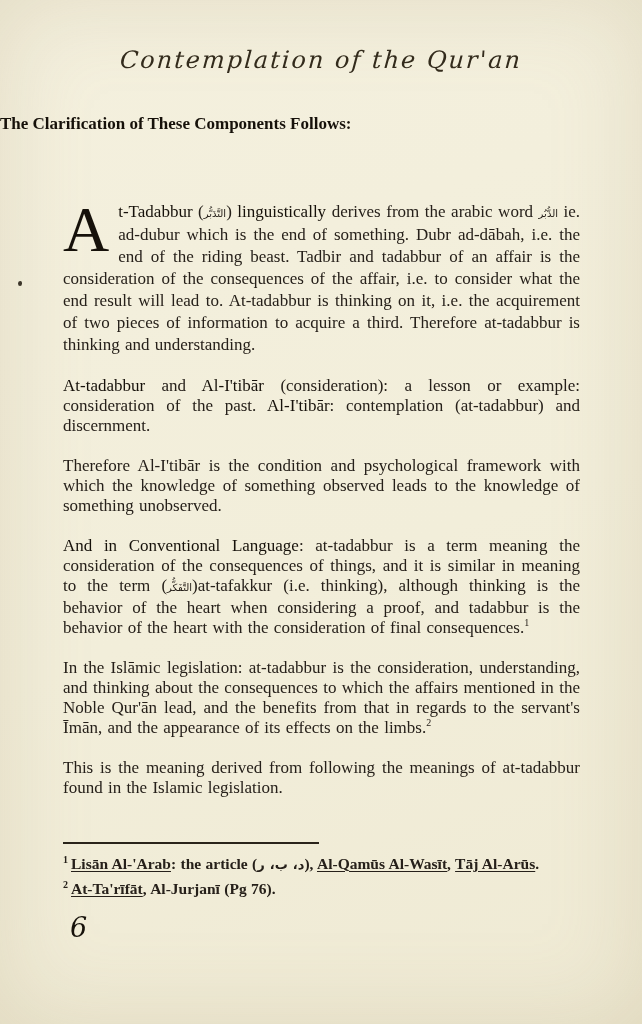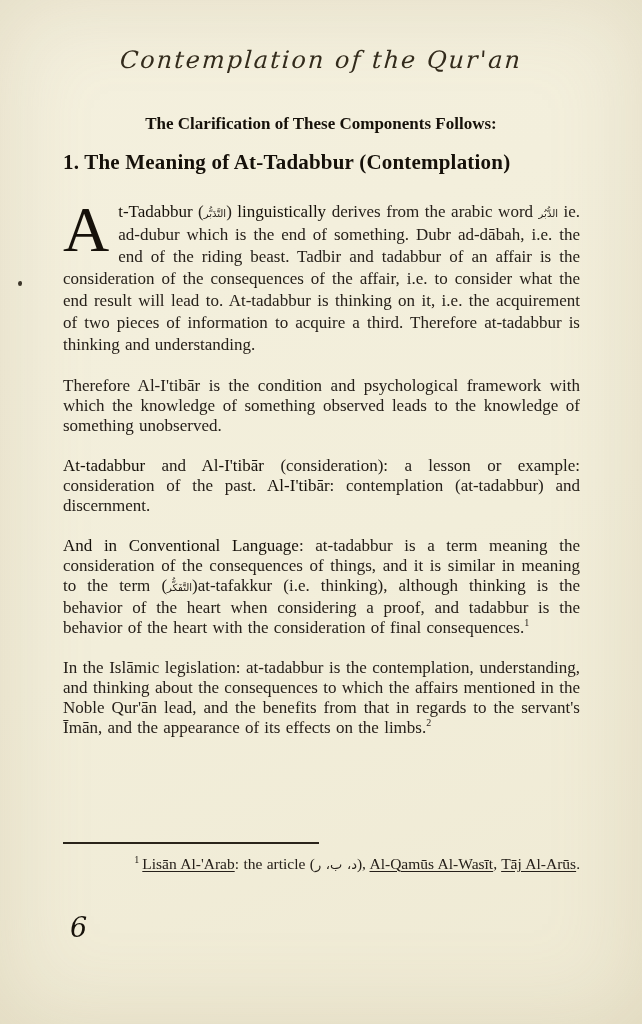--- a/index.html
+++ b/index.html
@@ -19,21 +19,20 @@
     text-align:center;
     font-family:"DejaVu Serif",serif;
     font-style:italic;
     font-size:24px;
     letter-spacing:2px;
     color:#332b1c;
     transform:skewX(-4deg);
   }
   .subtitle{
     position:absolute;top:114px;left:0;right:0;
-    text-align:center;
     font-weight:bold;
     font-size:17px;
     color:#16110a;
   }
   .heading{
     position:absolute;top:150px;left:63px;right:40px;
     margin:0;
     font-size:21px;
     font-weight:bold;
     color:#16110a;
@@ -65,22 +64,23 @@
     position:absolute;top:842px;left:63px;width:256px;
     border:0;border-top:2px solid #2a241a;margin:0;
   }
   .footnotes{
     position:absolute;top:851px;left:63px;width:517px;
   }
   .footnote{
     margin:0;
     font-size:15.5px;
     line-height:25px;
-    text-align:right;
+    text-align:left;
     word-spacing:.5px;
+    font-weight:bold;
   }
   .footnote .ar{font-size:13px;}
   .page-number{
     position:absolute;top:912px;left:70px;
     font-family:"DejaVu Serif",serif;
     font-style:italic;
     font-size:27px;
     color:#16110a;
   }
   .speck{
@@ -90,35 +90,36 @@
 </style>
 </head>
 <body>
 
 <div class="page">
 
   <div class="running-head">Contemplation of the Qur'an</div>
 
   <div class="subtitle">The Clarification of These Components Follows:</div>
 
-  <h1 class="heading">1. The Meaning of At-Tadabbur (Contemplation)</h1>
 
   <div class="content">
     <p class="para first">
       <span class="dropcap">A</span><span><span class="b">t-Tadabbur </span><span>(</span><span class="ar">التَّدَبُّر</span><span>) </span><span class="b">linguistically</span><span> derives from the arabic word </span><span class="ar">الدُّبُر</span><span> ie. ad-dubur which is the end of something. Dubr ad-dābah, i.e. the end of the riding beast. Tadbir and tadabbur of an affair is the consideration of the consequences of the affair, i.e. to consider what the end result will lead to. At-tadabbur is thinking on it, i.e. the acquirement of two pieces of information to acquire a third. Therefore at-tadabbur is thinking and understanding.</span></span>
     </p>
+    <p class="para"><span class="b">At-tadabbur</span><span> and </span><span class="b">Al-I'tibār</span><span> (consideration): a lesson or example: consideration of the past. </span><span class="b">Al-I'tibār</span><span>: contemplation (at-tadabbur) and discernment.</span></p>
     <p class="para"><span>Therefore Al-I'tibār is the condition and psychological framework with which the knowledge of something observed leads to the knowledge of something unobserved.</span></p>
-    <p class="para"><span class="b">At-tadabbur</span><span> and </span><span class="b">Al-I'tibār</span><span> (consideration): a lesson or example: consideration of the past. </span><span class="b">Al-I'tibār</span><span>: contemplation (at-tadabbur) and discernment.</span></p>
     <p class="para"><span class="b">And in Conventional Language</span><span>: at-tadabbur is a term meaning the consideration of the consequences of things, and it is similar in meaning to the term (</span><span class="ar">التَّفَكُّر</span><span>)at-tafakkur (i.e. thinking), although thinking is the behavior of the heart when considering a proof, and tadabbur is the behavior of the heart with the consideration of final consequences.</span><span class="sup">1</span></p>
-    <p class="para"><span>In the Islāmic legislation: at-tadabbur is the contemplation, understanding, and thinking about the consequences to which the affairs mentioned in the Noble Qur'ān lead, and the benefits from that in regards to the servant's Īmān, and the appearance of its effects on the limbs.</span><span class="sup">2</span></p>
+    <p class="para"><span>In the Islāmic legislation: at-tadabbur is the consideration, understanding, and thinking about the consequences to which the affairs mentioned in the Noble Qur'ān lead, and the benefits from that in regards to the servant's Īmān, and the appearance of its effects on the limbs.</span><span class="sup">2</span></p>
+    <p class="para"><span>This is the meaning derived from following the meanings of at-tadabbur found in the Islamic legislation.</span></p>
   </div>
 
   <hr class="footnote-rule">
 
   <div class="footnotes">
     <p class="footnote"><span class="sup">1 </span><span class="u">Lisān Al-'Arab</span><span>: the article (</span><span class="ar">د، ب، ر</span><span>), </span><span class="u">Al-Qamūs Al-Wasīt</span><span>, </span><span class="u">Tāj Al-Arūs</span><span>.</span></p>
+    <p class="footnote"><span class="sup">2 </span><span class="u">At-Ta'rīfāt</span><span>, Al-Jurjanī (Pg 76).</span></p>
   </div>
 
   <div class="page-number">6</div>
 
   <div class="speck"></div>
 
 </div>
 
 </body></html>

